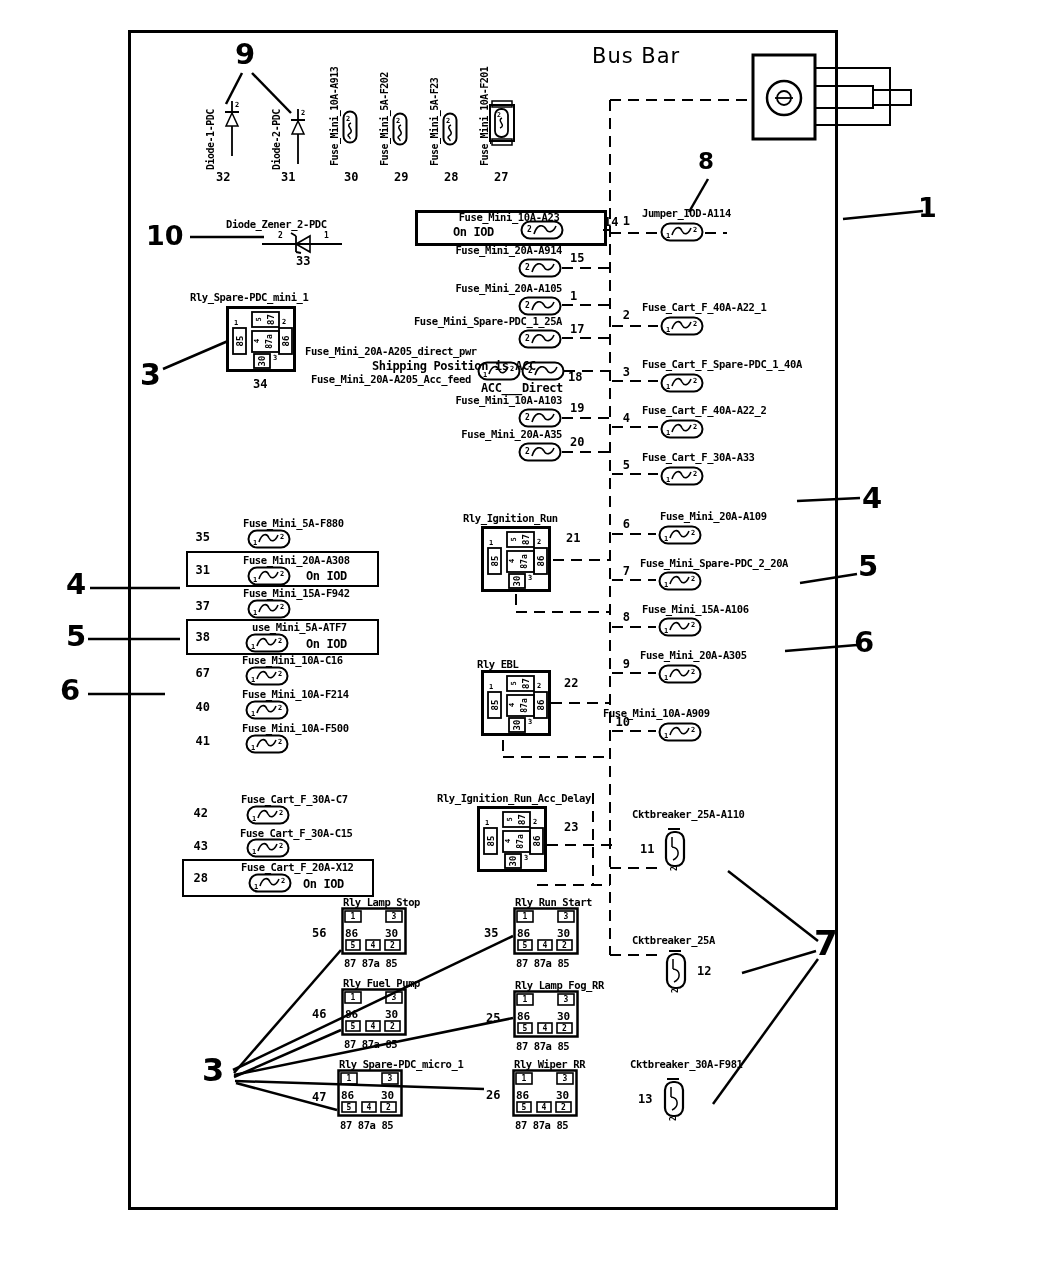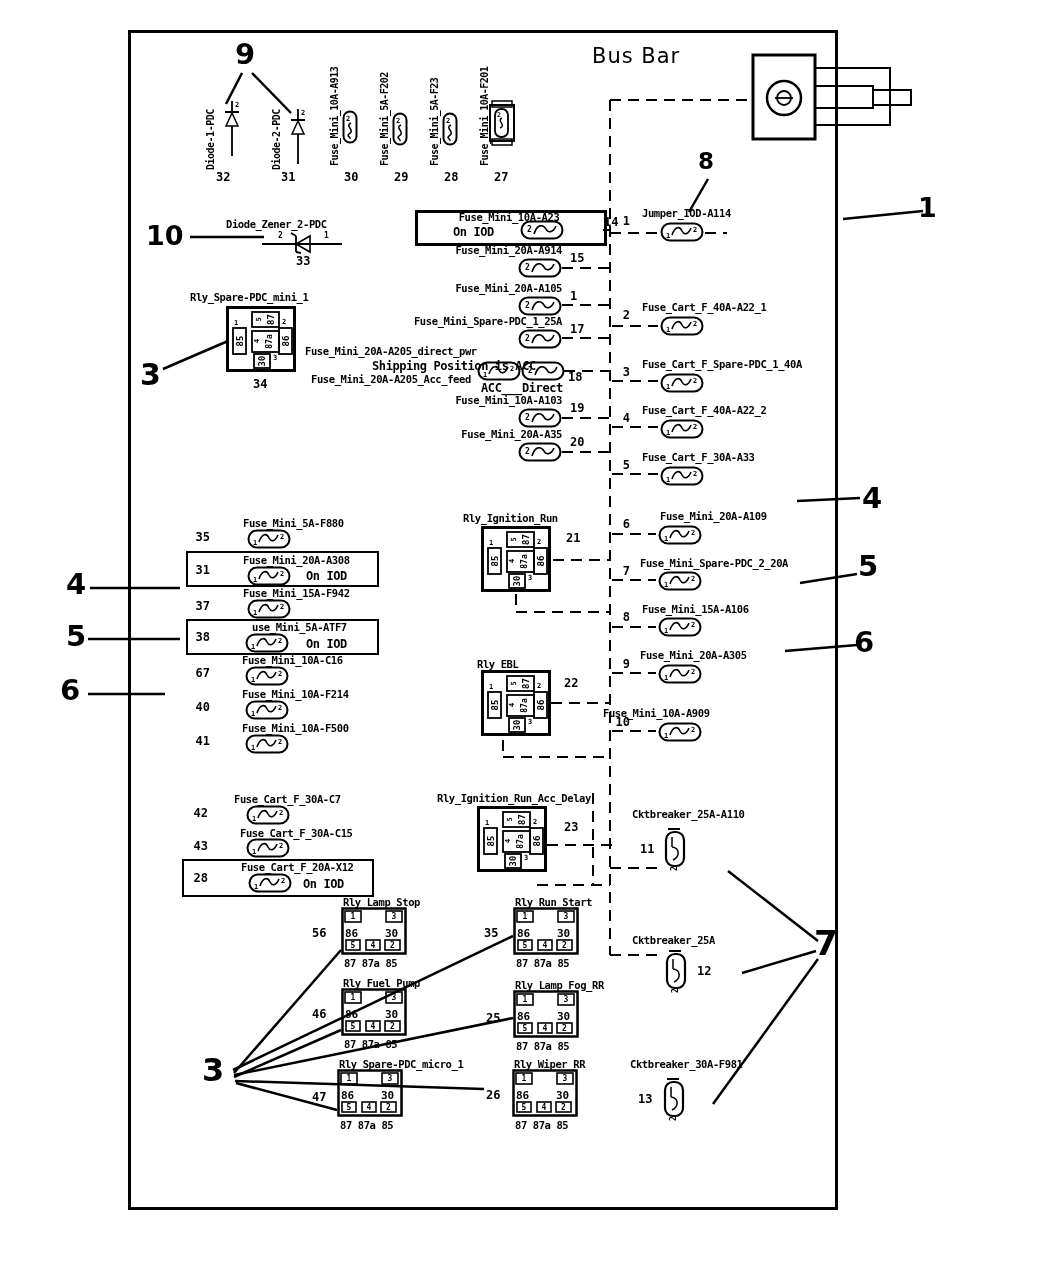--- a/index.html
+++ b/index.html
@@ -428,21 +428,21 @@
   <div class="abs" style="left:245px;top:734px">
       <svg width="44" height="20" viewBox="0 0 44 20">
         <rect x="1.5" y="1.5" width="41" height="17" rx="8.5" stroke="#000" stroke-width="2" fill="none"></rect>
         <text x="6" y="16" font-size="7" font-weight="bold" fill="#000" font-family="&quot;DejaVu Sans Mono&quot;,monospace">1</text>
         <text x="33" y="10" font-size="7" font-weight="bold" fill="#000" font-family="&quot;DejaVu Sans Mono&quot;,monospace">2</text>
         <path d="M12,13 C15,4 20,4 22,9 C24,13 28,13 31,6" stroke="#000" stroke-width="1.6" fill="none"></path>
       </svg>
     </div>
 
   <div class="abs num r" style="left:186px;top:806px;width:22px">42</div>
-  <div class="abs lbl" style="left:234px;top:793px">Fuse_Cart_F_30A-C7</div>
+  <div class="abs lbl" style="left:241px;top:793px">Fuse_Cart_F_30A-C7</div>
   <div class="abs" style="left:246px;top:805px">
       <svg width="44" height="20" viewBox="0 0 44 20">
         <rect x="1.5" y="1.5" width="41" height="17" rx="8.5" stroke="#000" stroke-width="2" fill="none"></rect>
         <text x="6" y="16" font-size="7" font-weight="bold" fill="#000" font-family="&quot;DejaVu Sans Mono&quot;,monospace">1</text>
         <text x="33" y="10" font-size="7" font-weight="bold" fill="#000" font-family="&quot;DejaVu Sans Mono&quot;,monospace">2</text>
         <path d="M12,13 C15,4 20,4 22,9 C24,13 28,13 31,6" stroke="#000" stroke-width="1.6" fill="none"></path>
       </svg>
     </div>
 
   <div class="abs num r" style="left:186px;top:839px;width:22px">43</div>

